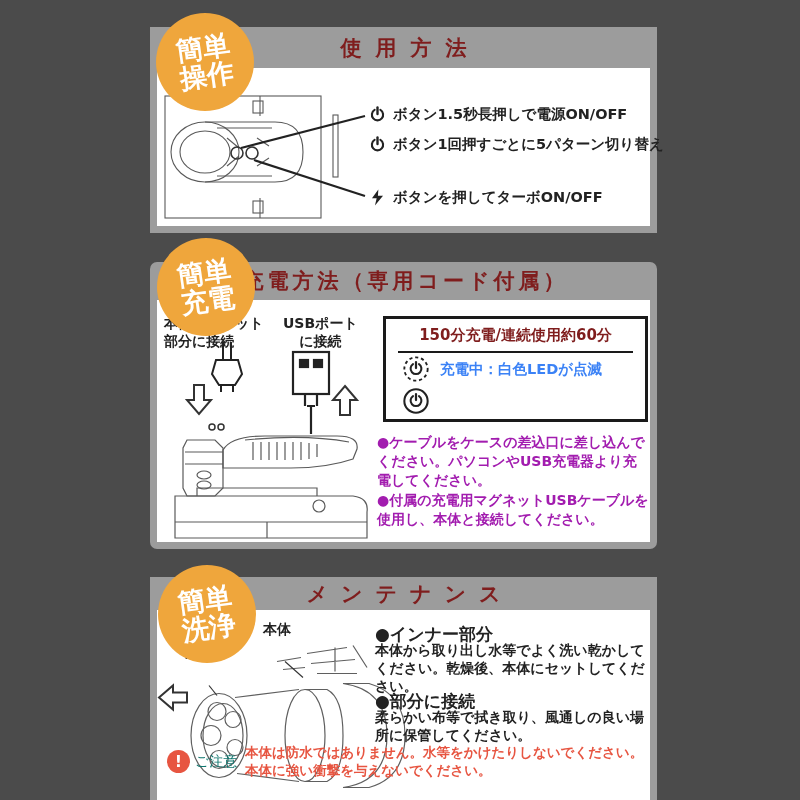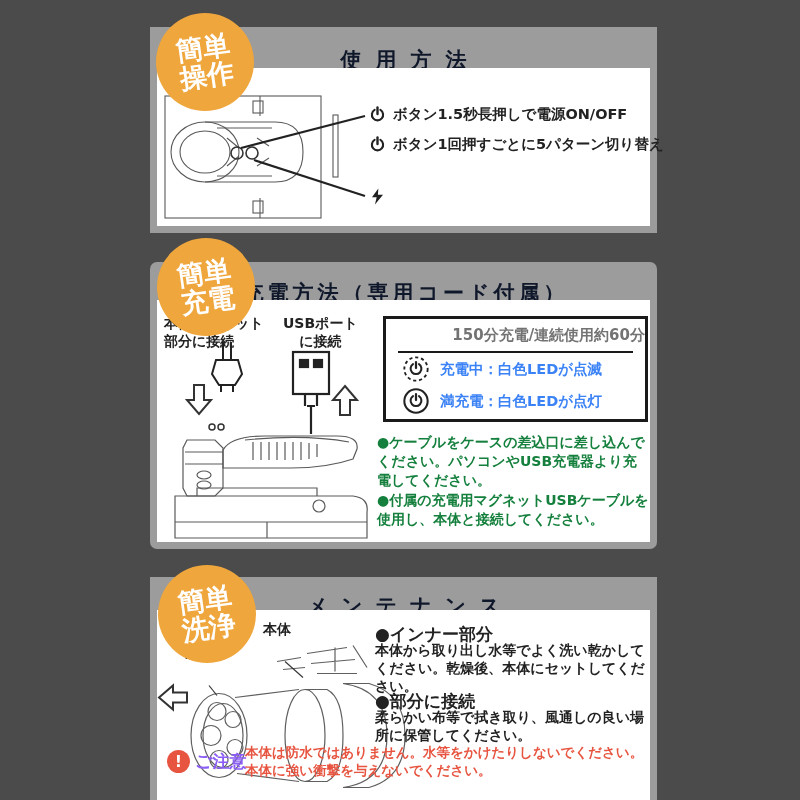--- a/index.html
+++ b/index.html
@@ -1,40 +1,40 @@
 <!DOCTYPE html>
 <html><head>
 <meta charset="utf-8">
 <style>
   html,body{margin:0;padding:0;}
   body{width:800px;height:800px;background:#4b4b4b;position:relative;overflow:hidden;
        font-family:"DejaVu Sans",sans-serif;}
   .stage{position:absolute;inset:0;}
   .panel{position:absolute;left:150px;width:507px;background:#9c9c9c;}
-  .panel-title{position:absolute;left:7px;right:7px;top:12px;display:flex;align-items:center;
-       justify-content:center;color:#0f172a;font-weight:bold;font-size:21px;}
+  .panel-title{position:absolute;left:7px;right:7px;top:0;display:flex;align-items:center;
+       justify-content:center;color:#7f1d1d;font-weight:bold;font-size:21px;}
   .content{position:absolute;left:7px;right:7px;bottom:7px;background:#ffffff;padding-left:16px;}
   .badge{position:absolute;width:98px;height:98px;border-radius:50%;background:#efa63c;
        color:#fff;display:flex;align-items:center;justify-content:center;z-index:6;}
   .badge-text{transform:rotate(-8deg);text-align:center;font-weight:bold;font-size:27px;line-height:1.05;}
   .lineart{position:absolute;inset:0;width:100%;height:100%;}
   .note{position:absolute;display:flex;align-items:center;gap:7px;font-weight:bold;
        color:#222;font-size:14.5px;white-space:nowrap;}
   .small-label{position:absolute;font-weight:bold;color:#222;font-size:14px;line-height:1.3;white-space:nowrap;}
   .spec-box{position:absolute;border:3px solid #1a1a1a;background:#fff;}
-  .spec-title{text-align:right;font-weight:bold;font-size:15px;color:#737373;padding-top:7px;white-space:nowrap;}
+  .spec-title{text-align:center;font-weight:bold;font-size:15px;color:#7f1d1d;padding-top:7px;white-space:nowrap;}
   .spec-divider{height:2px;background:#1a1a1a;margin:6px 12px 0 12px;}
   .spec-row{position:absolute;left:16px;display:flex;align-items:center;gap:10px;
        font-weight:bold;font-size:14.5px;color:#3b82f6;white-space:nowrap;}
-  .bullet-para{position:absolute;font-weight:bold;color:#15803d;font-size:14px;line-height:1.36;
+  .bullet-para{position:absolute;font-weight:bold;color:#a21caf;font-size:14px;line-height:1.36;
        word-break:break-all;}
   .mt-heading{position:absolute;font-weight:bold;color:#222;font-size:17px;white-space:nowrap;}
   .mt-body{position:absolute;font-weight:bold;color:#222;font-size:14px;line-height:1.3;word-break:break-all;}
   .caution-label{position:absolute;display:flex;align-items:center;gap:5px;}
-  .caution-word{color:#8b5cf6;font-weight:bold;font-size:17px;}
+  .caution-word{color:#0f766e;font-weight:normal;font-size:14px;}
   .excl{width:23px;height:23px;border-radius:50%;background:#e75541;color:#fff;display:flex;
        align-items:center;justify-content:center;font-weight:bold;font-size:16px;}
   .caution-line{position:absolute;color:#e75541;font-weight:bold;font-size:13.5px;white-space:nowrap;}
   svg{display:block;}
 </style>
 </head>
 <body>
 
 <div class="stage">
 
@@ -76,20 +76,21 @@
         <svg width="17" height="17" viewBox="0 0 20 20">
           <path d="M10 1.8 V9.5" stroke="#222" stroke-width="2.8" stroke-linecap="round" fill="none"></path>
           <path d="M6.6 4.6 A 6.6 6.6 0 1 0 13.4 4.6" stroke="#222" stroke-width="2.5" fill="none" stroke-linecap="round"></path>
         </svg>
         <span>ボタン1回押すごとに5パターン切り替え</span>
       </div>
       <div class="note" style="left:212px;top:120px;">
         <svg width="17" height="17" viewBox="0 0 20 20">
           <polygon points="11,0.5 3.5,11 9,11 7,19.5 16.5,8 10.5,8" fill="#222"></polygon>
         </svg>
+        <span>ボタンを押してターボON/OFF</span>
       </div>
     </div>
   </div>
   <div class="badge" style="left:156px;top:13px;">
     <div class="badge-text">
       <div>簡単</div>
       <div>操作</div>
     </div>
   </div>
 
@@ -156,21 +157,20 @@
             <path d="M11.8 9.8 A 5.8 5.8 0 1 0 18.2 9.8" stroke="#222" stroke-width="2.2" fill="none" stroke-linecap="round"></path>
           </svg>
           <span>充電中：白色LEDが点滅</span>
         </div>
         <div class="spec-row" style="top:68px;">
           <svg width="28" height="28" viewBox="0 0 30 30">
             <circle cx="15" cy="15" r="12.5" fill="none" stroke="#222" stroke-width="2.2"></circle>
             <path d="M15 7.5 V14" stroke="#222" stroke-width="2.4" stroke-linecap="round" fill="none"></path>
             <path d="M11.8 9.8 A 5.8 5.8 0 1 0 18.2 9.8" stroke="#222" stroke-width="2.2" fill="none" stroke-linecap="round"></path>
           </svg>
-          <span>満充電：白色LEDが点灯</span>
         </div>
       </div>
 
       <div class="bullet-para" style="left:220px;top:133px;width:272px;">●ケーブルをケースの差込口に差し込んでください。パソコンやUSB充電器より充電してください。</div>
       <div class="bullet-para" style="left:220px;top:191px;width:272px;">●付属の充電用マグネットUSBケーブルを使用し、本体と接続してください。</div>
     </div>
   </div>
   <div class="badge" style="left:157px;top:238px;">
     <div class="badge-text">
       <div>簡単</div>

